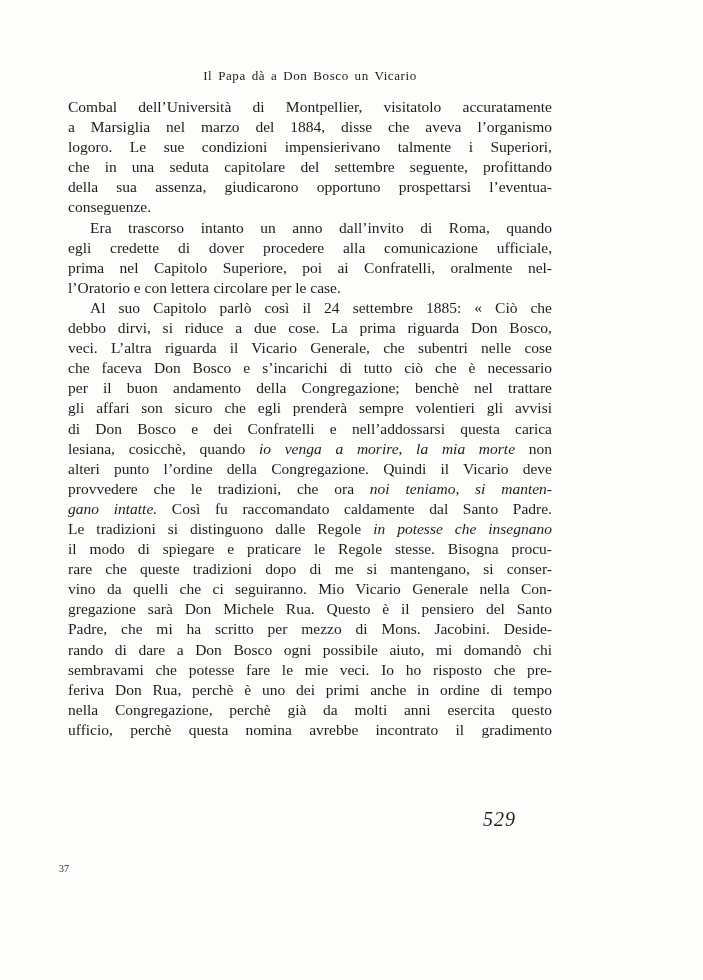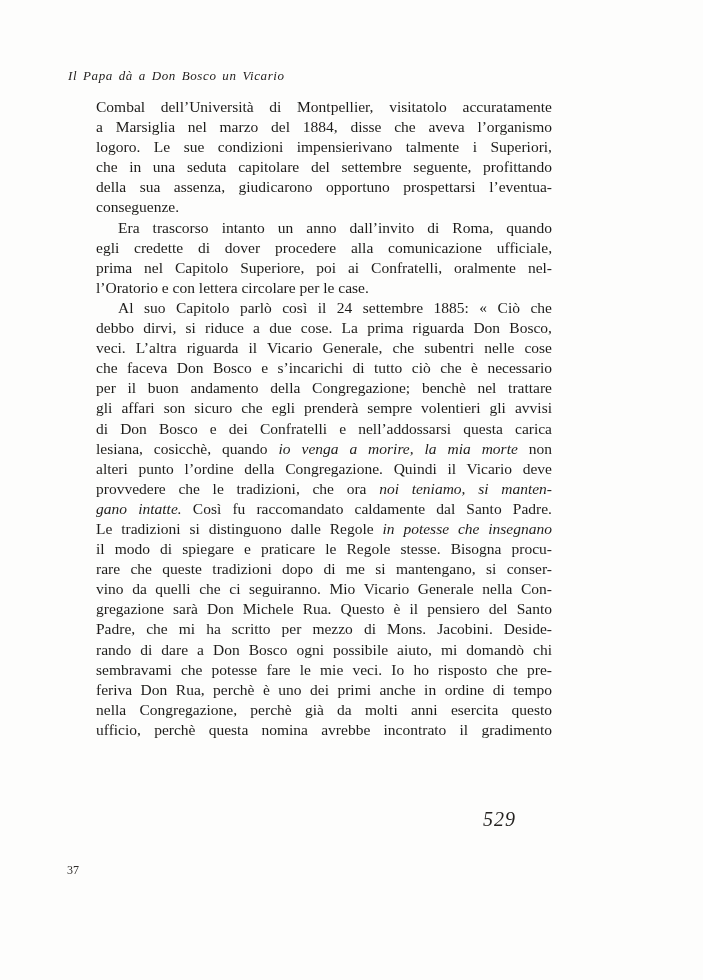--- a/index.html
+++ b/index.html
@@ -14,39 +14,38 @@
     background: #fdfdfc;
     overflow: hidden;
     font-family: "Liberation Serif", "DejaVu Serif", serif;
     color: #1d1c1a;
   }
   .running-header {
     position: absolute;
     top: 68px;
     left: 68px;
     width: 484px;
-    font-style: italic;
+    text-align: center;
     font-size: 13px;
     letter-spacing: 0.6px;
     word-spacing: 2px;
     color: #242220;
   }
   .body-text {
     position: absolute;
     top: 97px;
     left: 68px;
     width: 484px;
     font-size: 15.5px;
     line-height: 20.1px;
   }
   .line {
     text-align: justify;
     text-align-last: justify;
     white-space: normal;
-    margin-left: 28px;
   }
   .line.para-end {
     text-align-last: left;
   }
   .line.indent {
     text-indent: 22px;
   }
   .line em {
     font-style: italic;
   }
@@ -55,22 +54,22 @@
     top: 808px;
     left: 483px;
     font-size: 20px;
     font-style: italic;
     letter-spacing: 1px;
     color: #242220;
   }
   .signature-mark {
     position: absolute;
     top: 863px;
-    left: 67px;
-    font-size: 12px;
+    left: 59px;
+    font-size: 10px;
     color: #2e2c2a;
   }
 </style>
 </head>
 <body>
 
 <div class="page">
   <div class="running-header">Il Papa dà a Don Bosco un Vicario</div>
 
   <div class="body-text">

